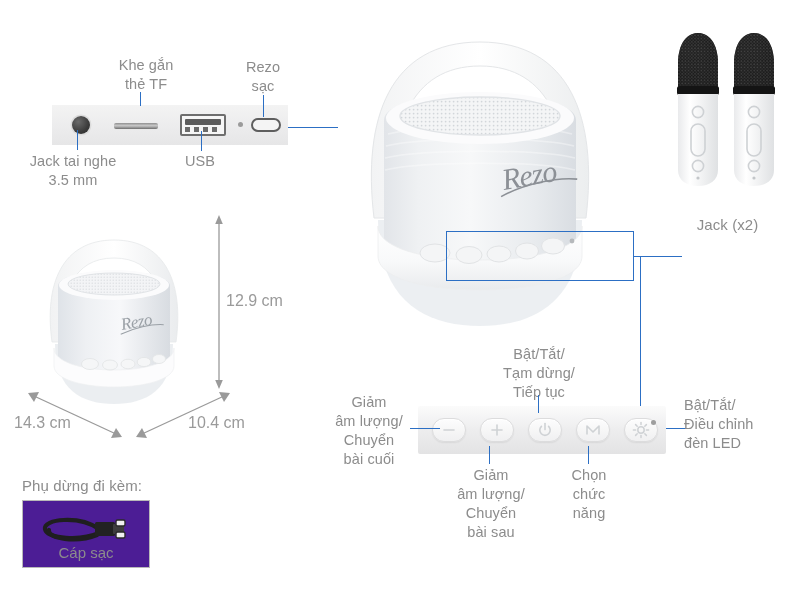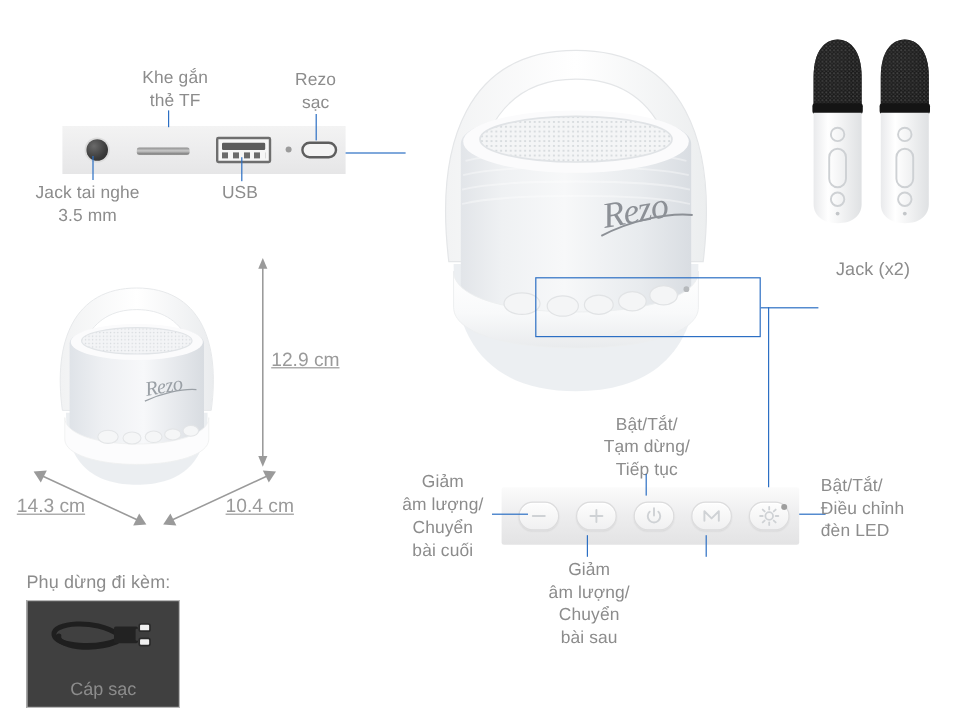--- a/index.html
+++ b/index.html
@@ -24,21 +24,20 @@
     letter-spacing: .1px;
   }
   .lbl.c { text-align: center; }
   .lbl.r { text-align: center; }
   .lbl.l { text-align: left; }
   .dim {
     position: absolute;
     color: #9a9a9a;
     font-size: 16px;
     white-space: nowrap;
-    text-decoration: underline;
   }
   .bluline { position: absolute; background: #2c6fc4; }
   .bluline.h { height: 1.4px; }
   .bluline.v { width: 1.4px; }
   .grayline { position: absolute; background: #9a9a9a; }
   .grayline.v { width: 1.2px; }
   svg { display: block; overflow: visible; }
   .abs { position: absolute; }
 
   
@@ -80,22 +79,22 @@
   }
   .usbc {
     position: absolute; left: 199px; top: 13px;
     width: 30px; height: 14px; border-radius: 7px;
     background: #f4f4f4; border: 2.4px solid #5e5e5e;
   }
 
   
   #acc-box {
     position: absolute; left: 22px; top: 500px;
-    width: 128px; height: 90px;
-    border: 1.2px solid #b9b9b9; background: #404040;
+    width: 128px; height: 68px;
+    border: 1.2px solid #b9b9b9; background: #4c1d95;
   }
   #acc-cap {
     position: absolute; left: 0; right: 0; bottom: 6px;
     text-align: center; color: #8c8c8c; font-size: 15px;
   }
 
   
   #btn-strip {
     position: absolute; left: 418px; top: 406px;
     width: 248px; height: 48px;
@@ -392,20 +391,23 @@
 âm lượng/
 Chuyển
 bài sau</div>
   <div class="bluline v" style="left:489px; top:446px; height:18px;"></div>
 
   <div class="lbl c" style="left:487px; top:345px; width:104px;">Bật/Tắt/
 Tạm dừng/
 Tiếp tục</div>
   <div class="bluline v" style="left:538px; top:395px; height:18px;"></div>
 
+  <div class="lbl c" style="left:552px; top:466px; width:74px;">Chọn
+chức
+năng</div>
   <div class="bluline v" style="left:588px; top:446px; height:18px;"></div>
 
   <div class="bluline h" style="left:666px; top:428px; width:22px;"></div>
   <div class="lbl l" style="left:684px; top:396px; width:116px;">Bật/Tắt/
 Điều chỉnh
 đèn LED</div>
 
 </div>
 
 </body></html>

